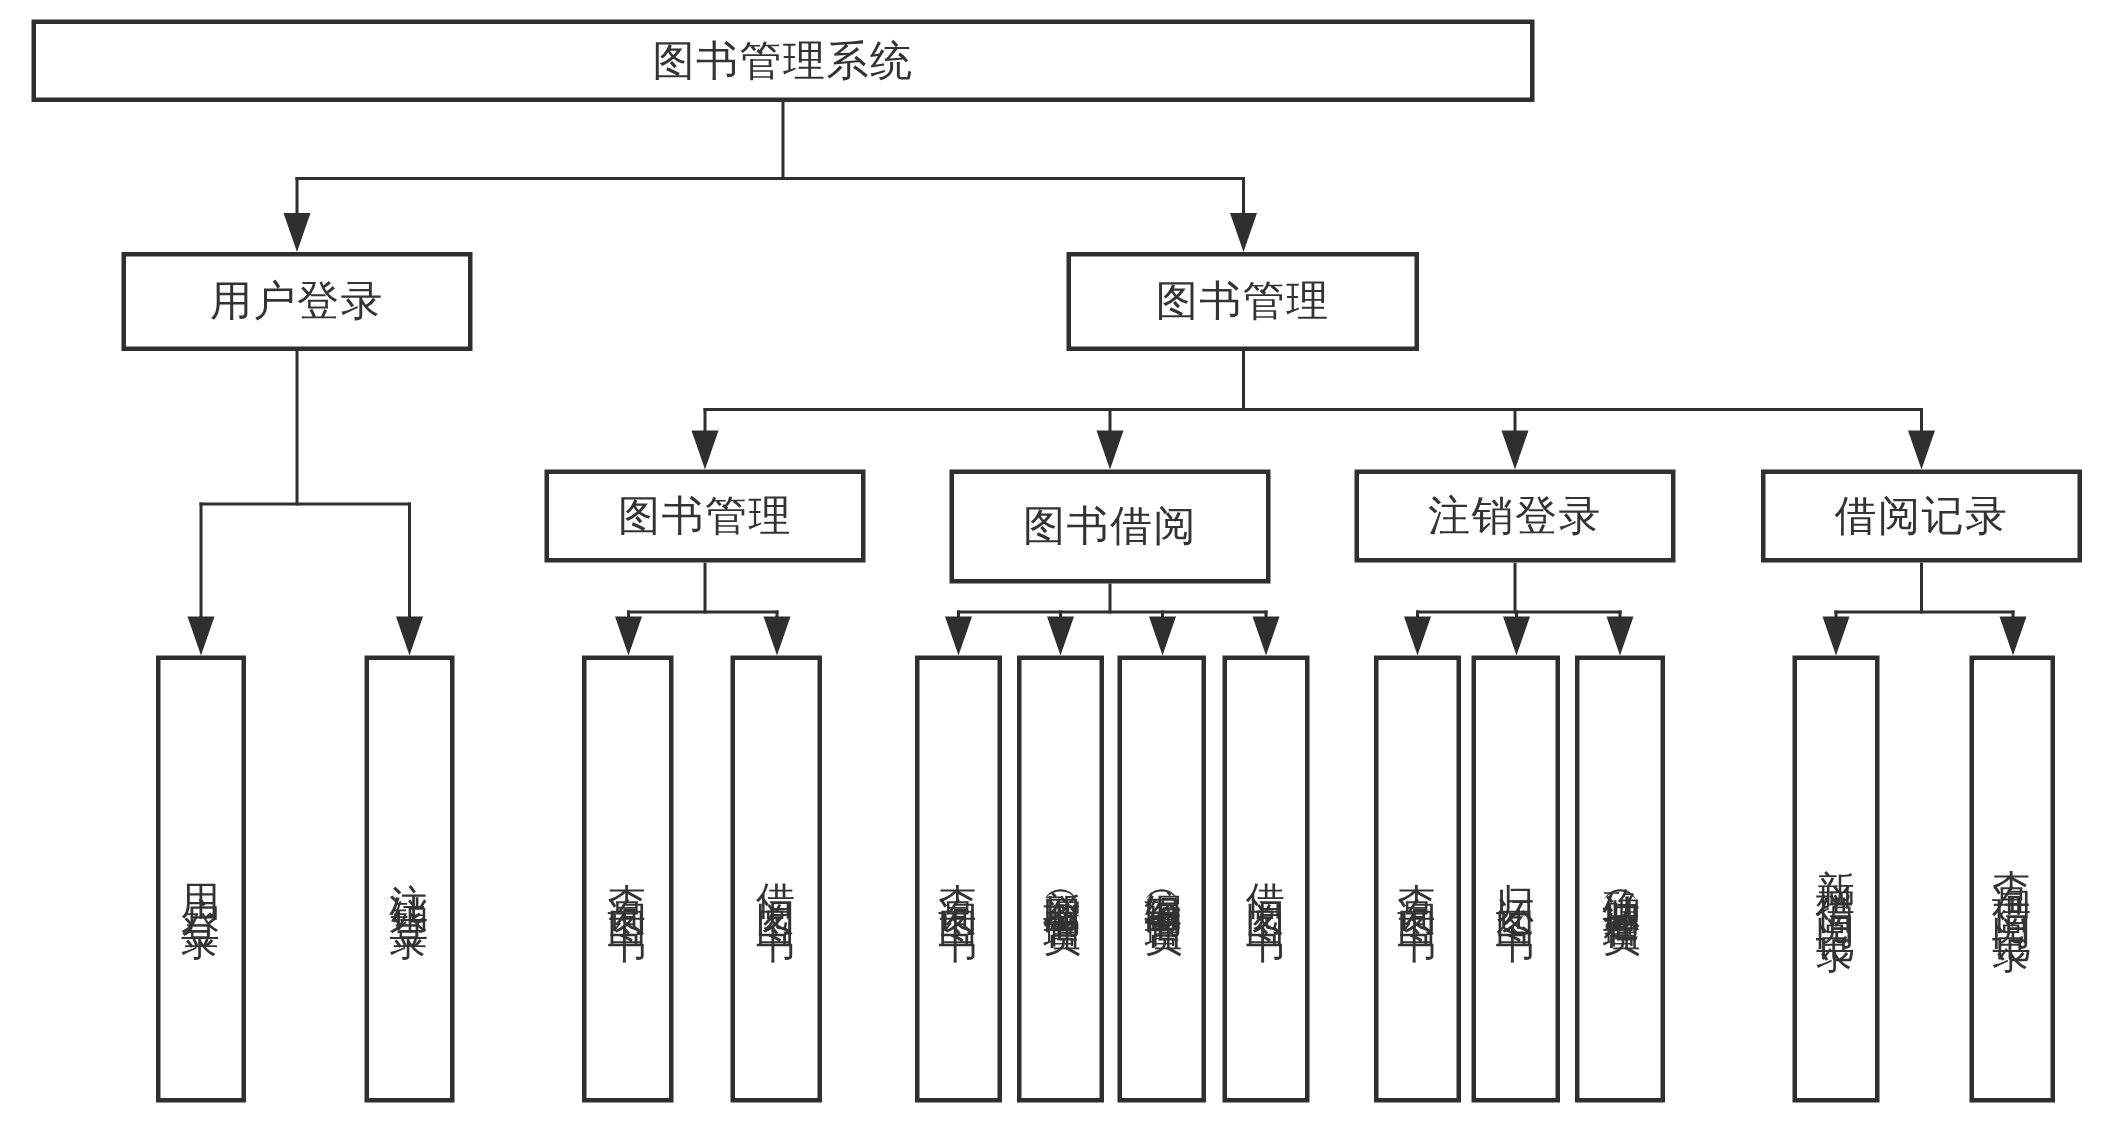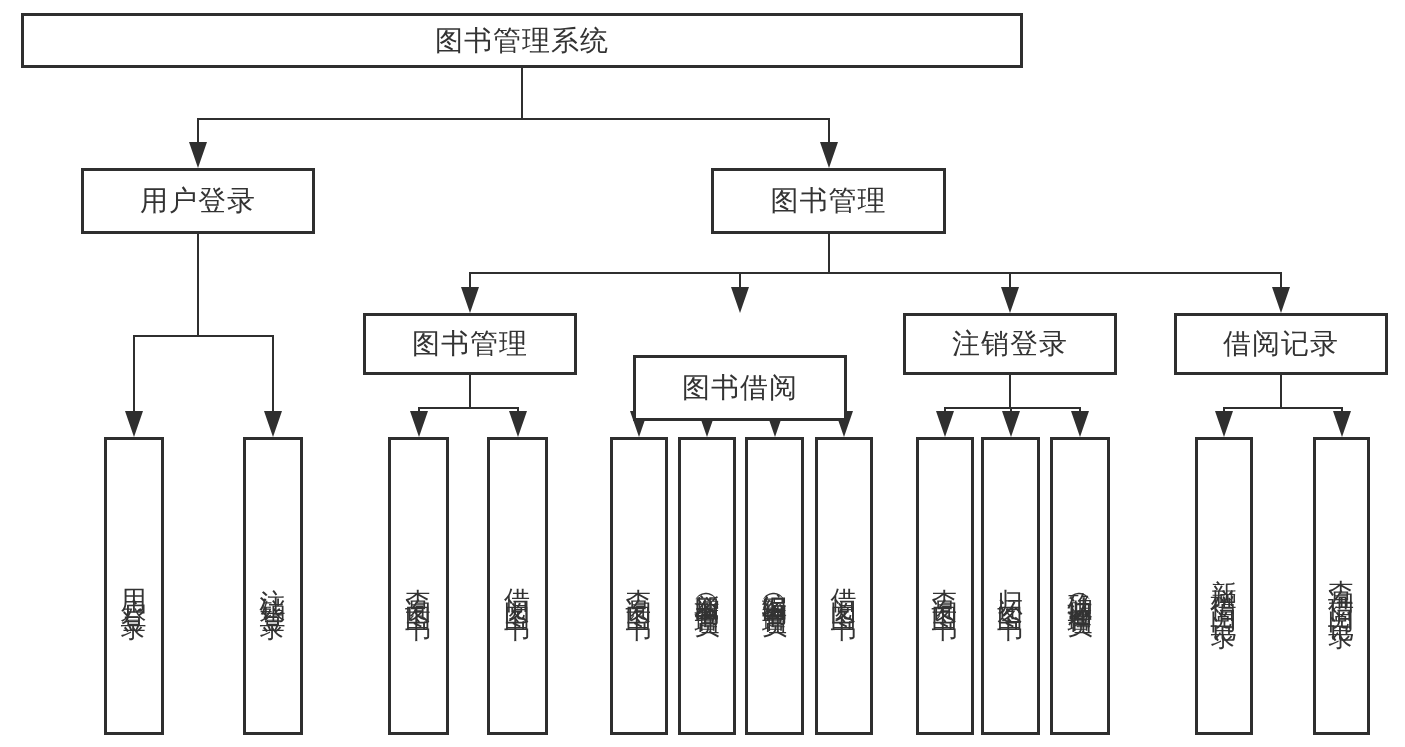--- a/index.html
+++ b/index.html
@@ -123,21 +123,21 @@
     </div>
     <div class="node h-label" style="left: 81px; top: 168px; width: 234px; height: 66px;">
       <span>用户登录</span>
     </div>
     <div class="node h-label" style="left: 711px; top: 168px; width: 235px; height: 66px;">
       <span>图书管理</span>
     </div>
     <div class="node h-label" style="left: 363px; top: 313px; width: 214px; height: 62px;">
       <span>图书管理</span>
     </div>
-    <div class="node h-label" style="left: 633px; top: 313px; width: 214px; height: 66px; margin-top: 42px;">
+    <div class="node h-label" style="left: 633px; top: 313px; width: 214px; height: 76px;">
       <span>图书借阅</span>
     </div>
     <div class="node h-label" style="left: 903px; top: 313px; width: 214px; height: 62px;">
       <span>注销登录</span>
     </div>
     <div class="node h-label" style="left: 1174px; top: 313px; width: 214px; height: 62px;">
       <span>借阅记录</span>
     </div>
     <div class="node" style="left: 104px; top: 437px; width: 60px; height: 298px;">
       <span class="leaf-label">用户登录</span>

